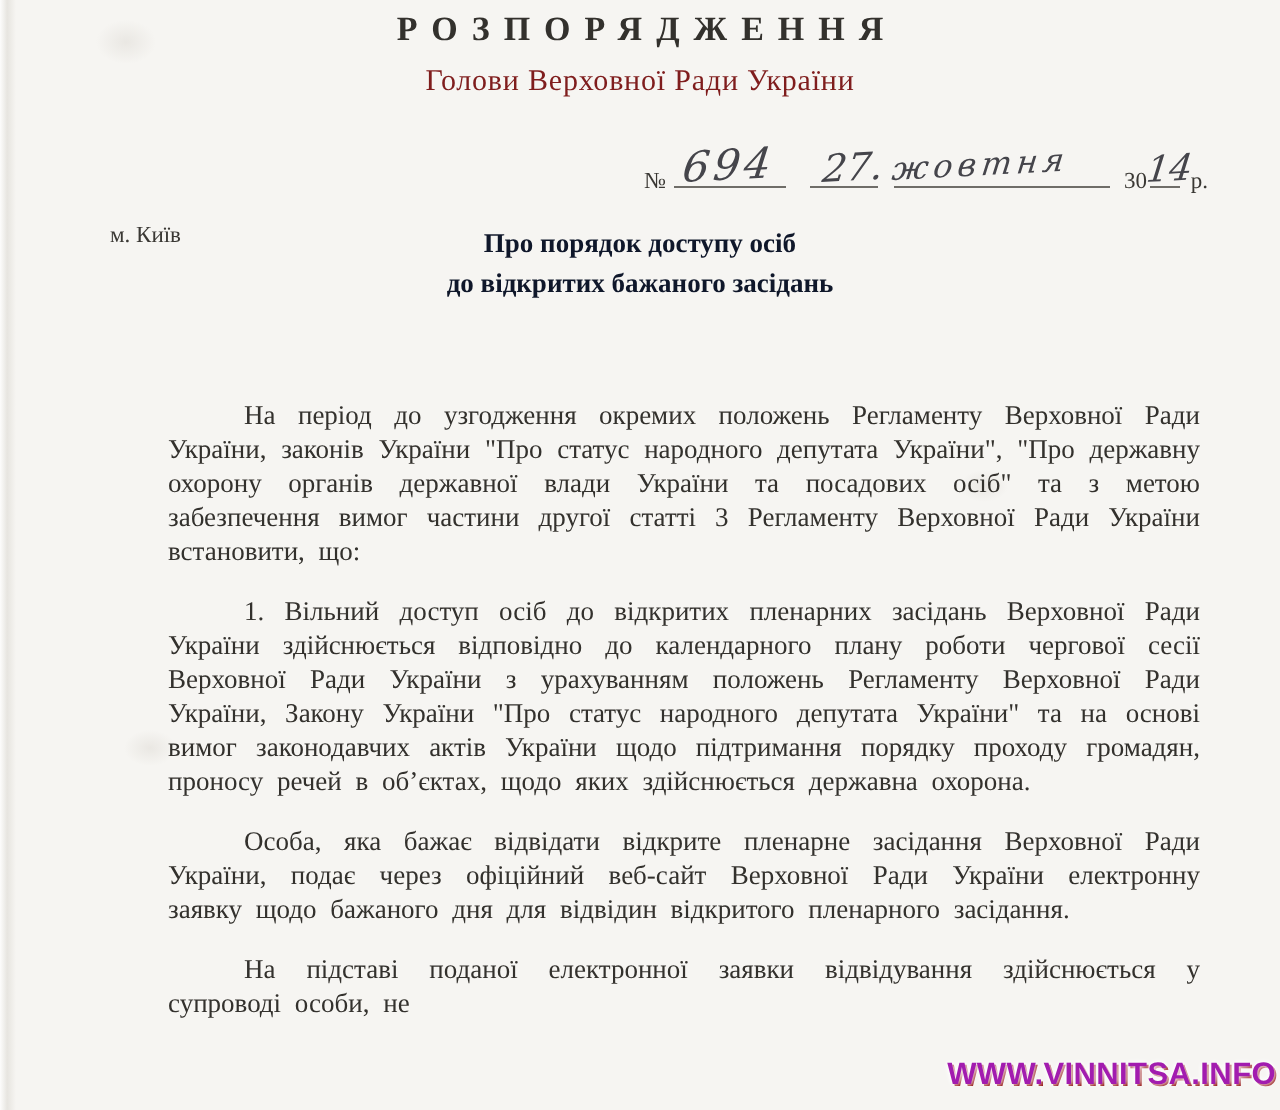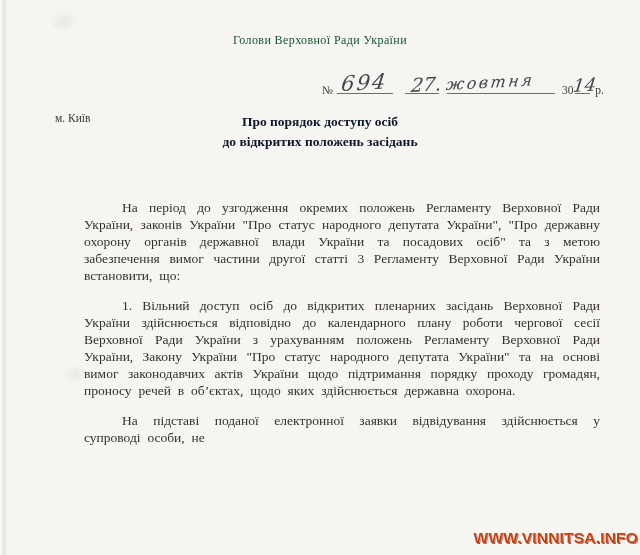--- a/index.html
+++ b/index.html
@@ -23,22 +23,22 @@
     pointer-events:none;
   }
   .doc-kind{
     position:absolute;top:5px;left:0;right:0;
     text-align:center;text-indent:7px;
     font-size:17px;font-weight:bold;letter-spacing:7px;
     color:#33312d;
   }
   .issuer{
     position:absolute;top:33px;left:0;right:0;
-    text-align:center;font-size:12px;letter-spacing:0.4px;
-    color:#14532d;
+    text-align:center;font-size:15px;letter-spacing:0.4px;
+    color:#7f1d1d;
   }
   .place{
     position:absolute;top:84px;left:55px;
     font-size:11.5px;color:#3a3834;margin-top:28px;
   }
   .numline{
     position:absolute;top:80px;left:322px;
     font-size:11.5px;white-space:nowrap;color:#3a3834;
   }
   .blank{
@@ -71,47 +71,49 @@
     font-size:13.5px;line-height:17px;
     text-align:justify;word-spacing:3.5px;
     color:#33312d;
   }
   .body p{margin:0 0 13px 0;text-indent:38px;}
   .body p.clipped{margin:0;}
   .watermark{
     position:absolute;top:529px;right:2px;
     font-family:"Liberation Sans","DejaVu Sans",sans-serif;
     font-weight:bold;font-size:15.5px;letter-spacing:0.2px;
-    color:#c2410c;
+    color:#a21caf;
     text-shadow:0 0 3px #ffffff,0 0 2px #ffffff,1px 1px 0 #8c0000;
     white-space:nowrap;
   }
 </style>
 </head>
 <body>
 
 <div class="page">
 
   <div class="scan-edge"></div>
   <div class="smudge" style="left:48px;top:10px;width:30px;height:22px;"></div>
   <div class="smudge" style="left:62px;top:365px;width:26px;height:18px;"></div>
   <div class="smudge" style="left:480px;top:235px;width:24px;height:16px;"></div>
 
+  <div class="doc-kind">РОЗПОРЯДЖЕННЯ</div>
   <div class="issuer">Голови Верховної Ради України</div>
 
   <div class="place">м. Київ</div>
 
   <div class="numline"><span>№</span><span class="blank b-num"><span class="hw hw-number">694</span></span><span class="blank b-day"><span class="hw hw-day">27.</span></span><span class="blank b-month"><span class="hw hw-month">жовтня</span></span><span>30</span><span class="blank b-year"><span class="hw hw-year">14</span></span>&nbsp;<span>р.</span></div>
 
   <div class="subject">
     <div>Про порядок доступу осіб</div>
-    <div>до відкритих положень засідань</div>
+    <div>до відкритих бажаного засідань</div>
   </div>
 
   <div class="body">
     <p>На період до узгодження окремих положень Регламенту Верховної Ради України, законів України "Про статус народного депутата України", "Про державну охорону органів державної влади України та посадових осіб" та з метою забезпечення вимог частини другої статті 3 Регламенту Верховної Ради України встановити, що:</p>
     <p>1. Вільний доступ осіб до відкритих пленарних засідань Верховної Ради України здійснюється відповідно до календарного плану роботи чергової сесії Верховної Ради України з урахуванням положень Регламенту Верховної Ради України, Закону України "Про статус народного депутата України" та на основі вимог законодавчих актів України щодо підтримання порядку проходу громадян, проносу речей в об’єктах, щодо яких здійснюється державна охорона.</p>
+    <p>Особа, яка бажає відвідати відкрите пленарне засідання Верховної Ради України, подає через офіційний веб-сайт Верховної Ради України електронну заявку щодо бажаного дня для відвідин відкритого пленарного засідання.</p>
     <p class="clipped">На підставі поданої електронної заявки відвідування здійснюється у супроводі особи, не</p>
   </div>
 
   <div class="watermark">WWW.VINNITSA.INFO</div>
 
 </div>
 
 </body></html>

